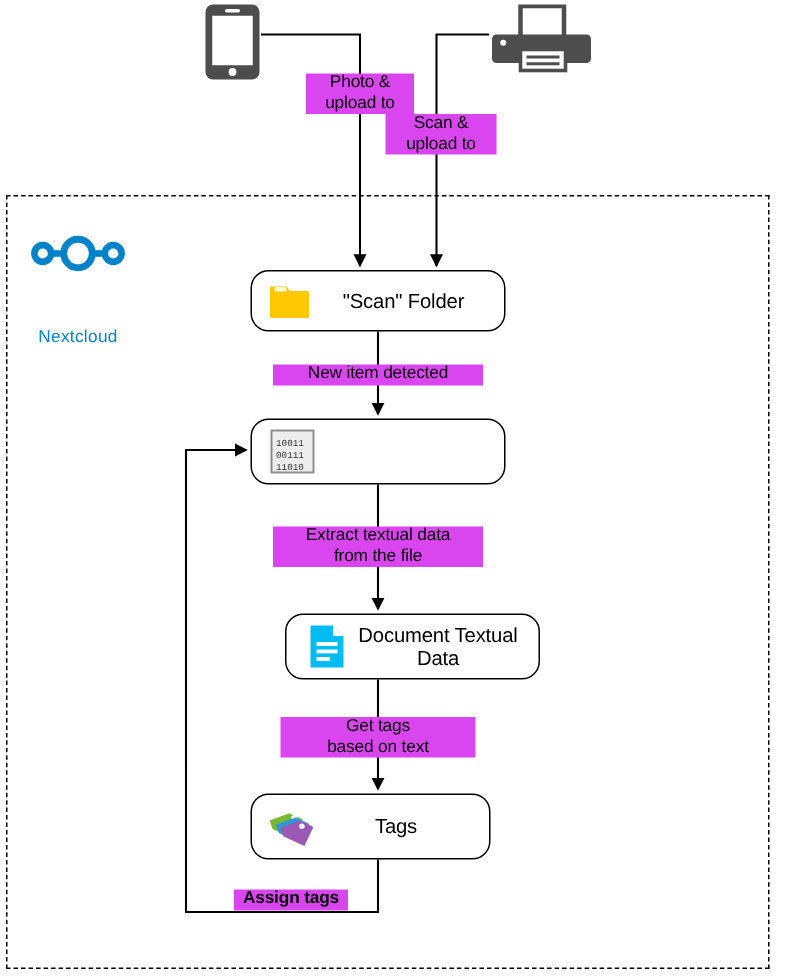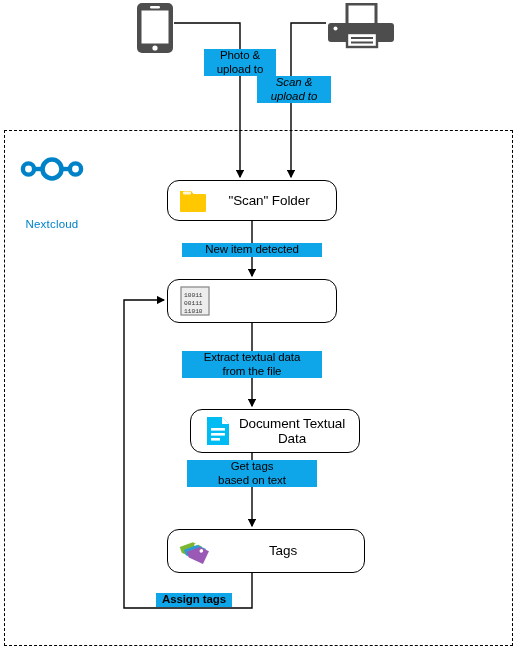--- a/index.html
+++ b/index.html
@@ -55,21 +55,21 @@
     padding: 0 6px 0 40px;
     box-sizing: border-box;
   }
   .edge-label {
     position: absolute;
     font-size: 11.5px;
     line-height: 13.5px;
     text-align: center;
     color: #000000;
     white-space: pre-line;
-    background: #0ea5e9;
+    background: #d946ef;
     letter-spacing: -0.1px;
   }
   .device {
     position: absolute;
   }
   .boundary {
     position: absolute;
     box-sizing: border-box;
     border: 1.6px dashed #000000;
     background: transparent;
@@ -138,29 +138,29 @@
     <path d="M 252 323 L 252 406" fill="none" stroke="#000000" stroke-width="1.4" marker-end="url(#arrow)"></path>
 
     <path d="M 252 453 L 252 526" fill="none" stroke="#000000" stroke-width="1.4" marker-end="url(#arrow)"></path>
 
     <path d="M 252 573 L 252 608 L 124 608 L 124 300 L 164 300" fill="none" stroke="#000000" stroke-width="1.4" marker-end="url(#arrow)"></path>
   </svg>
 
   <div class="edge-label" style="left:204px; top:49px; width:72px;">Photo &amp;
 upload to</div>
 
-  <div class="edge-label" style="left:257px; top:76px; width:74px;font-style:italic;">Scan &amp;
+  <div class="edge-label" style="left:257px; top:76px; width:74px;">Scan &amp;
 upload to</div>
 
   <div class="edge-label" style="left:182px; top:351px; width:140px;">Extract textual data
 from the file</div>
 
   <div class="edge-label" style="left:182px; top:243px; width:140px;">New item detected</div>
 
-  <div class="edge-label" style="left:187px; top:460px; width:130px;">Get tags
+  <div class="edge-label" style="left:187px; top:478px; width:130px;">Get tags
 based on text</div>
 
   <div class="edge-label" style="left:156px; top:593px; width:76px;font-weight:bold;">Assign tags</div>
 
   <div class="node" style="left:167px; top:180px; width:170px; height:41px;">
     <svg class="node-icon" viewBox="0 0 34 34">
       <path d="M2 7 h11 l2.5 3 h1 v2 h-14.5 z" fill="#ffc800"></path>
       <rect x="2" y="10" width="26" height="18" rx="1" fill="#ffc800"></rect>
       <rect x="5" y="7.4" width="8" height="3" rx="1.2" fill="#ffffff" opacity="0.85"></rect>
     </svg>
@@ -182,21 +182,21 @@
     <svg class="node-icon" viewBox="0 0 34 34">
       <path d="M6 3 h15 l7 7 v21 h-22 z" fill="#00bcf2"></path>
       <path d="M21 3 l7 7 h-7 z" fill="#ffffff"></path>
       <rect x="10" y="14" width="14" height="2.6" fill="#ffffff"></rect>
       <rect x="10" y="19" width="14" height="2.6" fill="#ffffff"></rect>
       <rect x="10" y="24" width="9" height="2.6" fill="#ffffff"></rect>
     </svg>
     <div class="node-label">Document Textual Data</div>
   </div>
 
-  <div class="node" style="left:167px; top:529px; width:198px; height:44px;">
+  <div class="node" style="left:167px; top:529px; width:160px; height:44px;">
     <svg class="node-icon" viewBox="0 0 34 34">
       <g transform="rotate(-20 17 17)">
         <path d="M4 8 h14 l7 7 -10 10 -11 -11 z" fill="#7cb82f"></path>
         <circle cx="20" cy="12" r="1.9" fill="#ffffff"></circle>
       </g>
       <g transform="rotate(-20 17 17) translate(3 4)">
         <path d="M4 8 h14 l7 7 -10 10 -11 -11 z" fill="#2d9ad6"></path>
       </g>
       <g transform="rotate(-20 17 17) translate(5 7)">
         <path d="M4 8 h14 l7 7 -10 10 -11 -11 z" fill="#9b59b6"></path>

